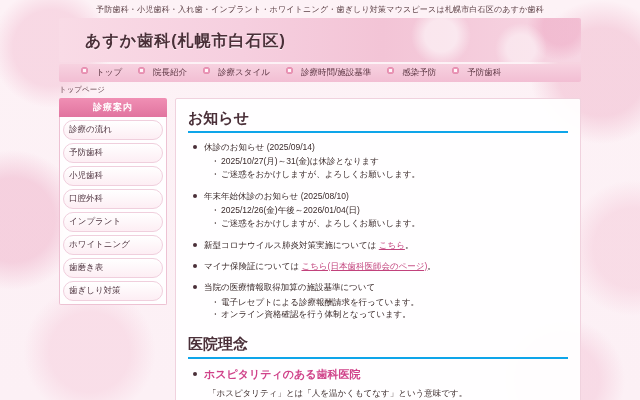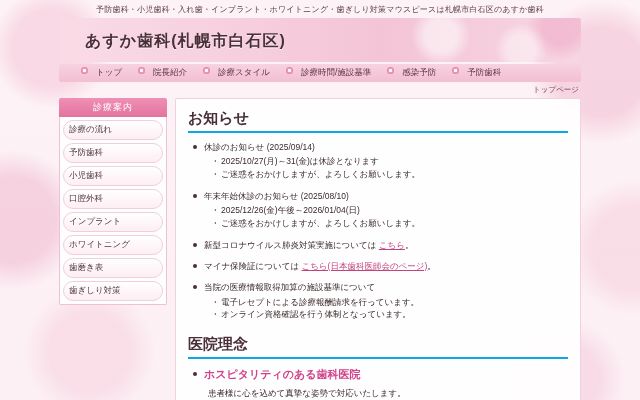--- a/index.html
+++ b/index.html
@@ -101,40 +101,40 @@
   }
   .nav-flower {
     width: 7px; height: 7px;
     border-radius: 50%;
     background: radial-gradient(circle at 50% 50%, #fff4f8 0 1.5px, #ec97b8 2px 3.5px);
     box-shadow: 0 0 0 0.5px rgba(214,120,155,0.6) inset;
     display: inline-block;
   }
   
   .breadcrumb {
-    text-align: right;
+    text-align: left;
     font-size: 7.5px;
     color: #6b4a54;
     padding: 3px 2px 3px 0;
   }
   
   .cols {
     display: flex;
     gap: 8px;
     align-items: flex-start;
   }
   .sidebar {
     width: 108px;
     flex: 0 0 108px;
   }
   .side-head {
     background: linear-gradient(180deg, #f08fb4 0%, #e1749f 100%);
     color: #ffffff;
     font-size: 9px;
-    font-weight: normal;
+    font-weight: bold;
     text-align: center;
     padding: 3px 0;
     border-radius: 2px 2px 0 0;
     letter-spacing: 1px;
   }
   .side-list {
     border: 1px solid #edc2d3;
     border-top: none;
     background: rgba(255,255,255,0.92);
     border-radius: 0 0 2px 2px;
@@ -339,20 +339,21 @@
             </ul>
           </li>
         </ul>
 
         <div class="sec-title second">医院理念</div>
 
         <ul class="philosophy">
           <li>
             <div class="phil-title">ホスピタリティのある歯科医院</div>
             <div class="phil-body">
+              <div>「ホスピタリティ」とは「人を温かくもてなす」という意味です。</div>
               <div>患者様に心を込めて真摯な姿勢で対応いたします。</div>
             </div>
           </li>
 
         </ul>
 
       </div>
     </div>
   </div>
 </div>

